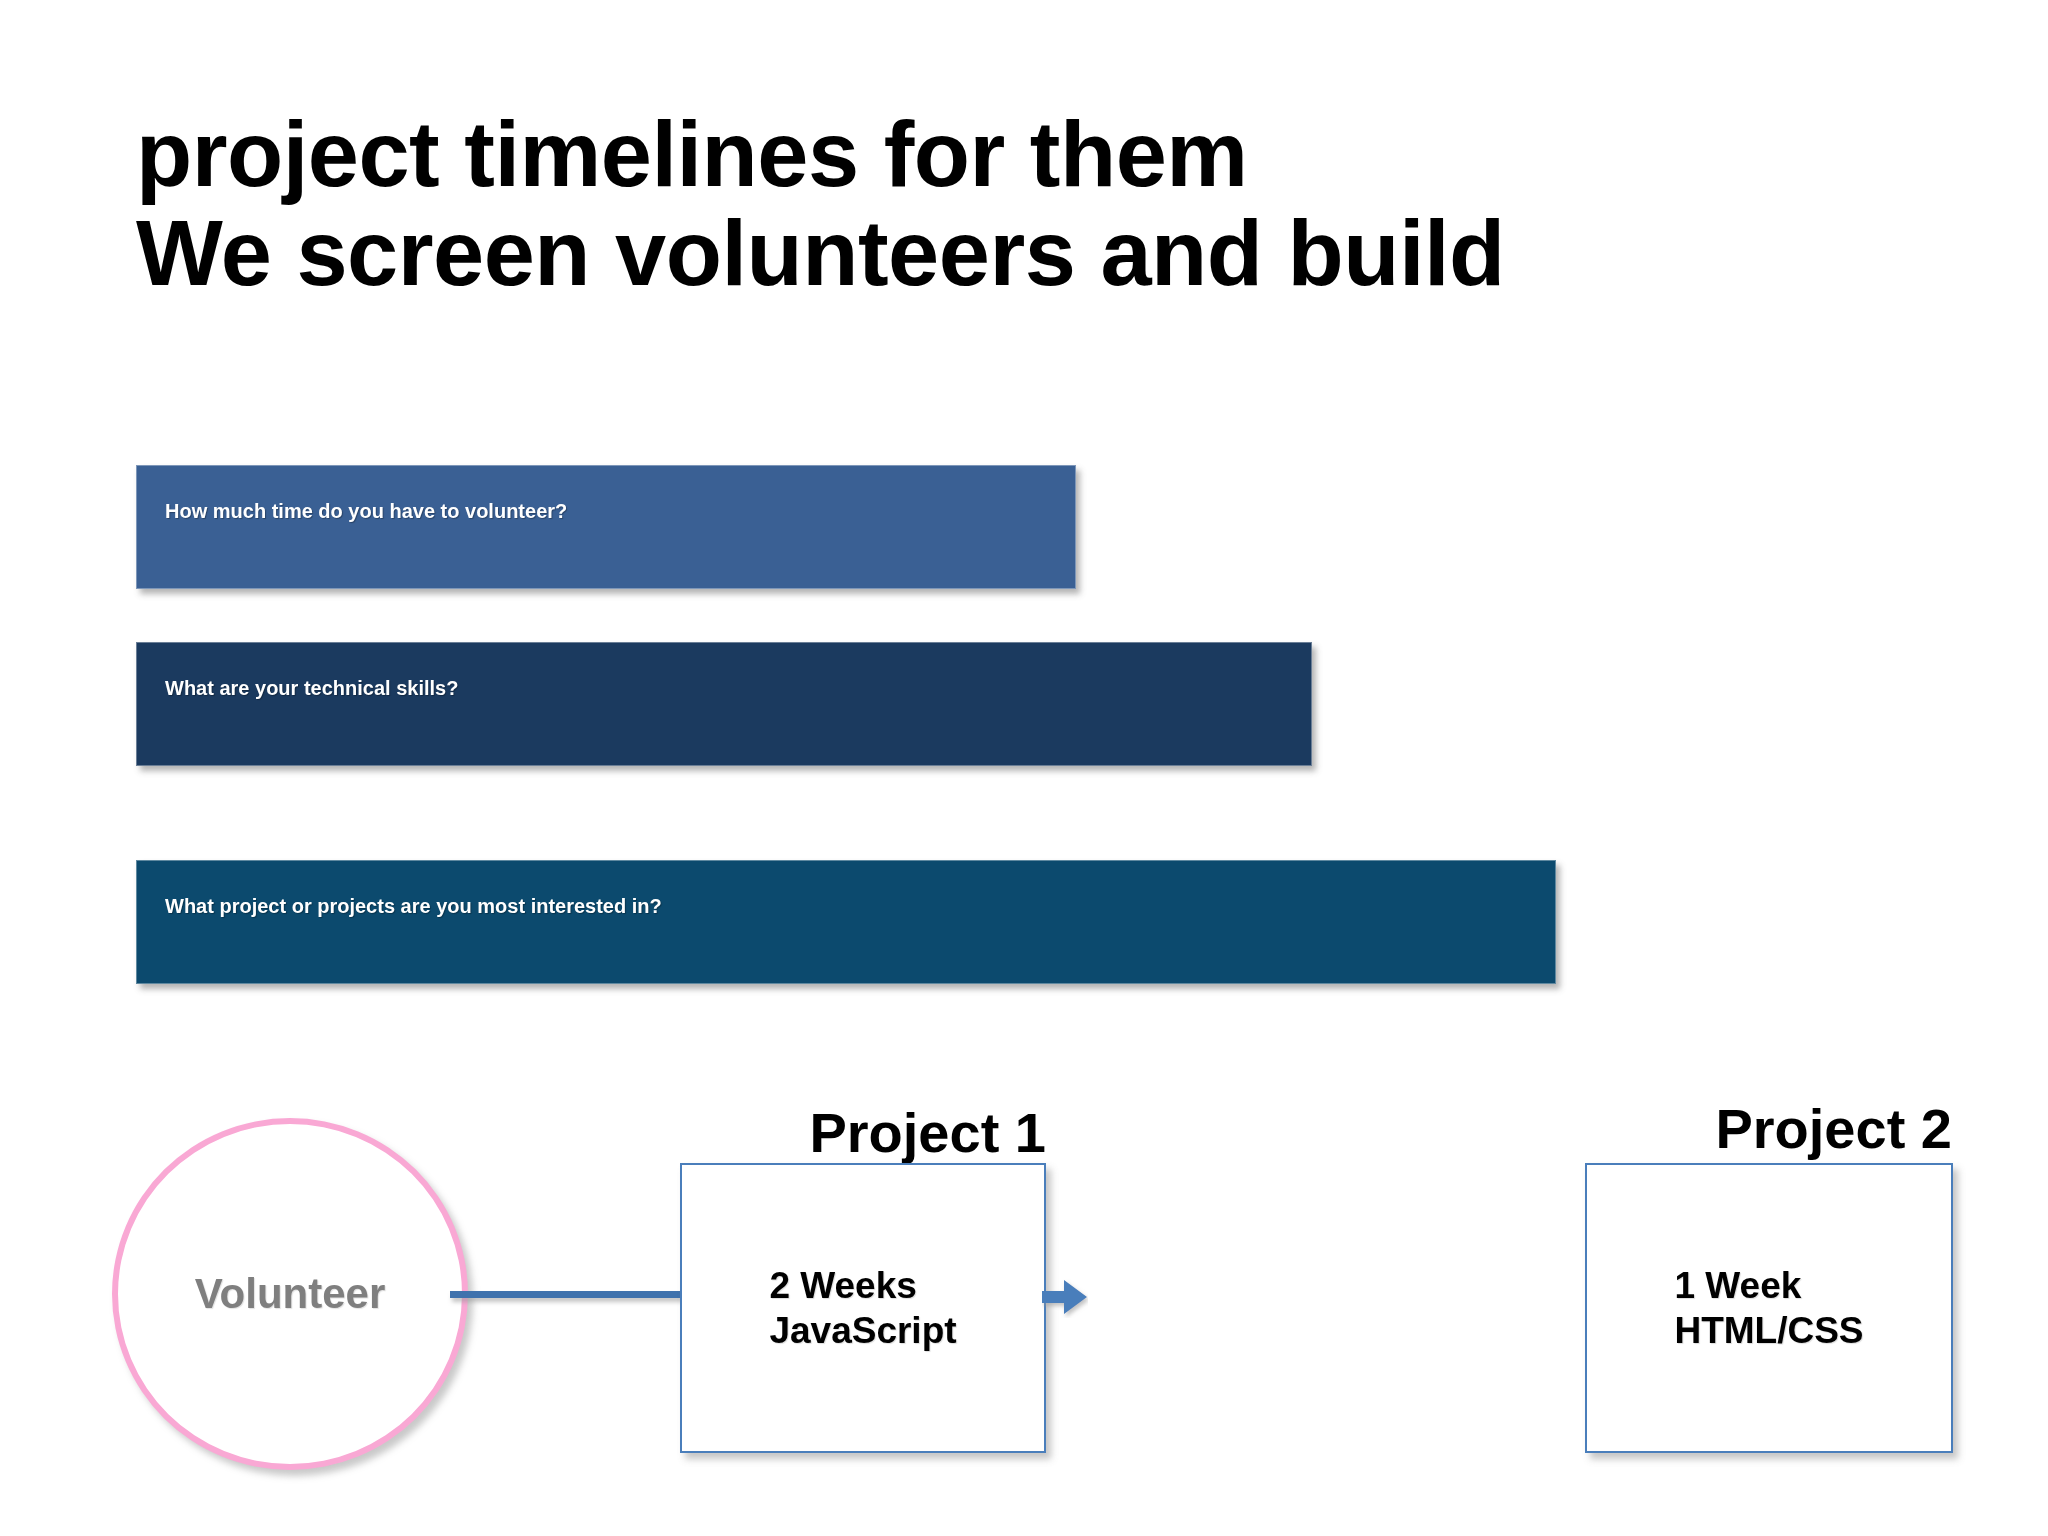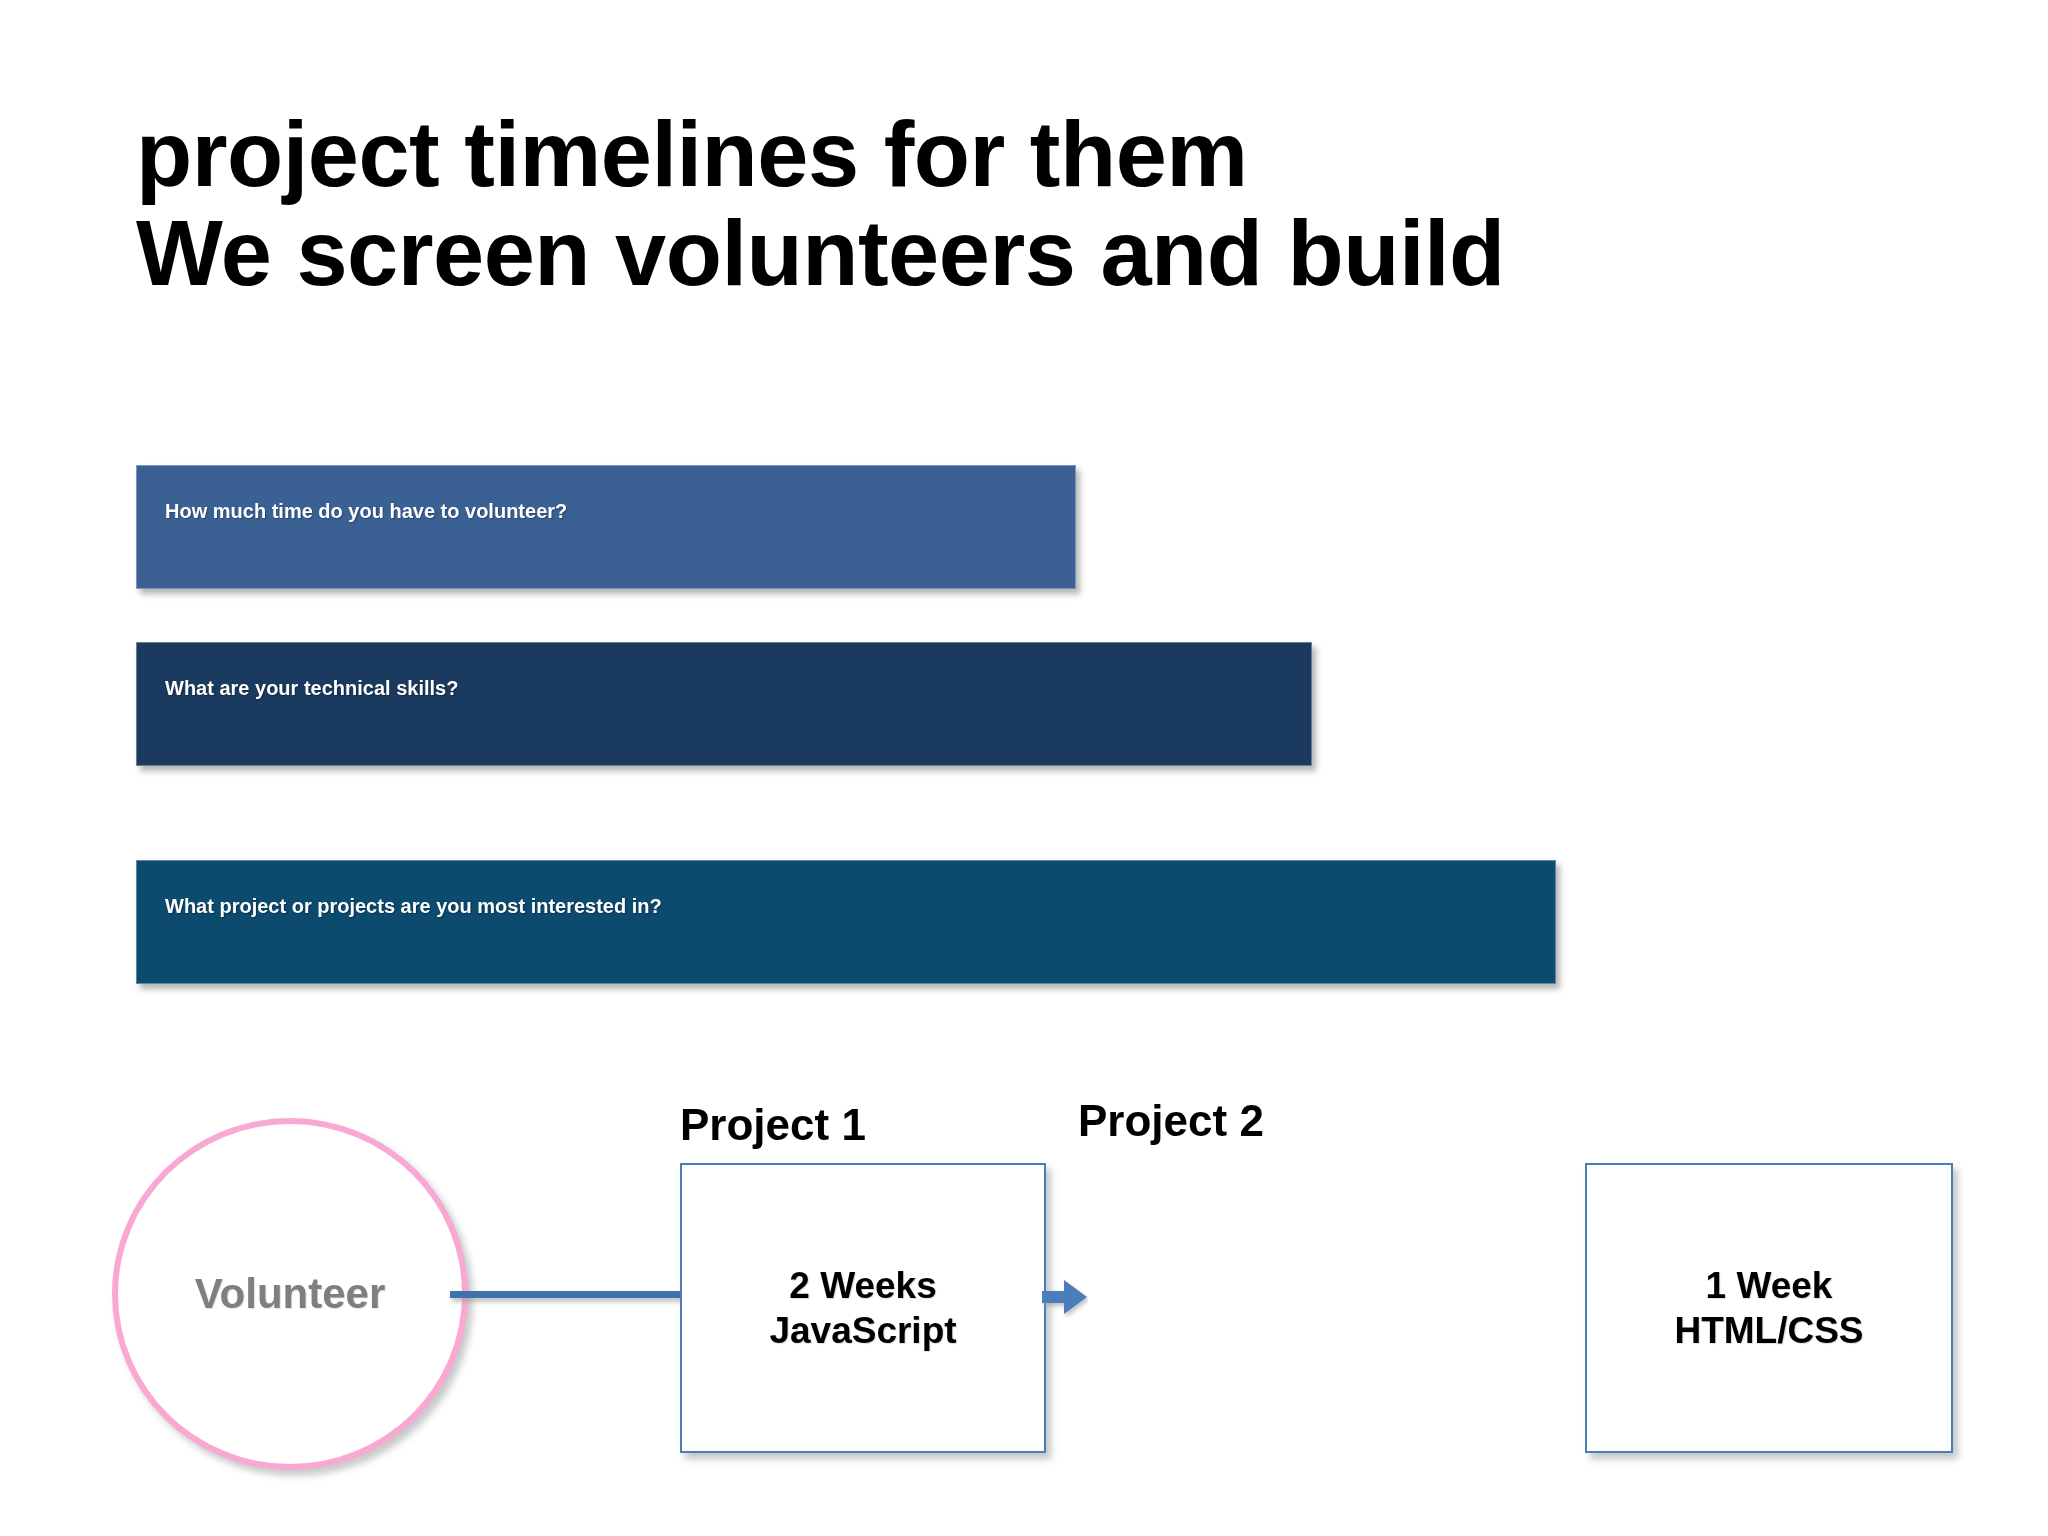--- a/index.html
+++ b/index.html
@@ -119,38 +119,37 @@
     left: 450px;
     top: 1291px;
     width: 234px;
     height: 7px;
     background: #3f72ad;
     box-shadow: 2px 4px 4px rgba(150,150,150,0.55);
   }
 
   .proj-label {
     position: absolute;
-    font-size: 44px;
+    font-size: 56px;
     font-weight: bold;
     color: #000000;
-    text-align: left;
+    text-align: right;
     white-space: nowrap;
   }
   .proj-label-1 { left: 680px;  top: 1100px; width: 366px; }
   .proj-label-2 { left: 1078px; top: 1096px; width: 874px; }
 
   .tbox {
     position: absolute;
     box-sizing: border-box;
     background: #ffffff;
     border: 2px solid #4a7ebb;
     display: flex;
     align-items: center;
     justify-content: center;
-    text-align: center;
   }
   .tbox .tb-text {
     font-size: 37px;
     font-weight: bold;
     color: #000000;
     line-height: 1.22;
     text-shadow: 1px 1px 1px rgba(0,0,0,0.14);
   }
   .tbox-p1 {
     left: 680px;

